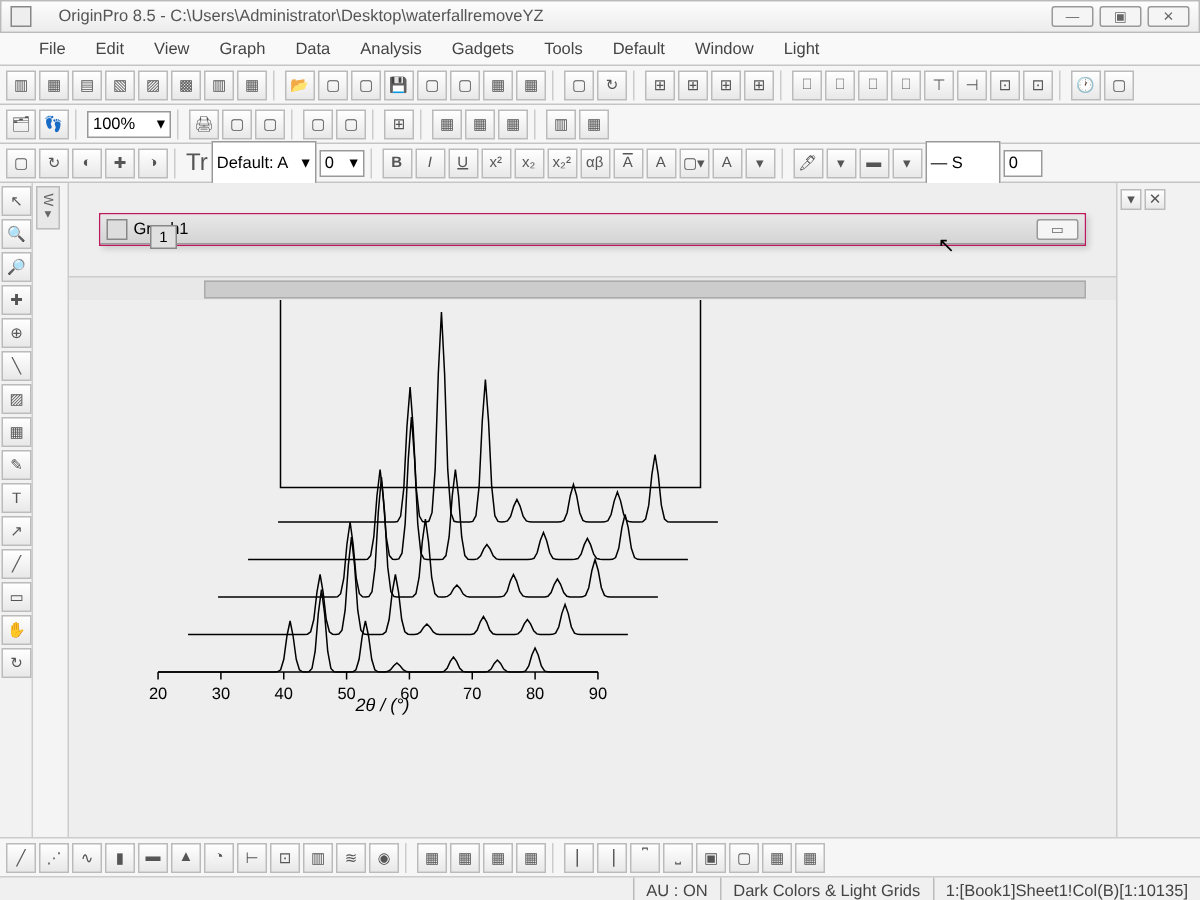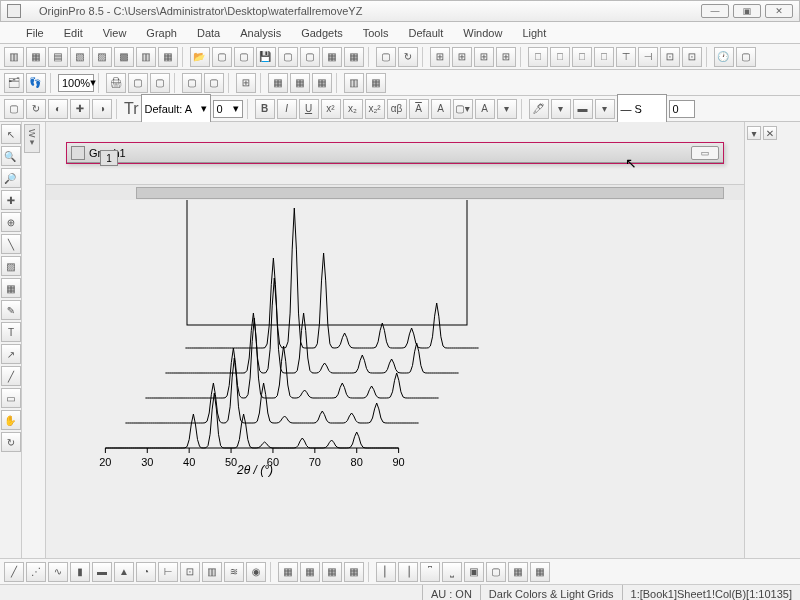--- a/index.html
+++ b/index.html
@@ -7,21 +7,21 @@
 .titlebar { background:linear-gradient(#fdfdfd,#ececec); height:22px; border:1px solid #bbb; display:flex; align-items:center; padding:0 6px;gap:14px; }
 .titlebar .icon { width:14px; height:14px; border:1px solid #888; background:#eee; margin-right:4px; }
 .titlebar .title { flex:1; color:#555; }
 .winbtns { display:flex; gap:4px; }
 .winbtn { width:28px; height:14px; border:1px solid #999; background:#f5f5f5; display:flex; align-items:center; justify-content:center; font-size:9px; color:#666; border-radius:2px; }
 .menubar { height:22px; border-bottom:1px solid #c5c5c5; display:flex; align-items:center; padding:0 16px; background:#f9f9f9; }
 .menubar span { padding:0 10px; color:#444; cursor:default; }
 .toolbar { height:26px; border-bottom:1px solid #c5c5c5; display:flex; align-items:center; padding:0 4px; gap:2px; background:#f6f6f6; }
 .tbtn { width:20px; height:20px; border:1px solid #bbb; background:linear-gradient(#fff,#e8e8e8); display:flex; align-items:center; justify-content:center; font-size:10px; color:#555; }
 .tsep { width:4px; height:20px; border-left:1px solid #ccc; margin:0 2px; }
-.zoombox { width:36px; height:18px; border:1px solid #999; background:#fff; display:flex; align-items:center; padding:0 3px; font-size:10px; }
+.zoombox { width:56px; height:18px; border:1px solid #999; background:#fff; display:flex; align-items:center; padding:0 3px; font-size:10px; }
 .fontname { width:70px; height:30px; border:1px solid #999; background:#fff; display:flex; align-items:center; padding:0 3px; font-size:10px; overflow:hidden;text-align:center; }
 .fontsize { width:30px; height:18px; border:1px solid #999; background:#fff; display:flex; align-items:center; padding:0 3px; font-size:10px; }
 .workarea { position:relative; height:436px; display:flex; background:#eee; }
 .lefttools { width:22px; background:#f2f2f2; border-right:1px solid #ccc; display:flex; flex-direction:column; gap:2px; padding:2px 1px; }
 .leftpanel { width:24px; background:#f4f4f4; border-right:1px solid #ccc; padding:2px; }
 .vtab { writing-mode:vertical-rl; font-size:9px; color:#666; background:#e8e8e8; border:1px solid #bbb; padding:4px 2px; text-align:center; }
 .graphwin { flex:1; margin:20px; display:flex; flex-direction:column; border:1px solid #be185d; background:#fff; box-shadow:2px 2px 4px rgba(0,0,0,.15);justify-content:flex-end; }
 .graphtitle { height:20px; background:linear-gradient(#e8e8e8,#d4d4d4); border-bottom:1px solid #999; display:flex; align-items:center; padding:0 4px; }
 .graphtitle .icon { width:14px; height:14px; border:1px solid #888; background:#ddd; margin-right:4px; }
 .layerbtn { position:absolute; left:54px; top:28px; width:18px; height:16px; border:1px solid #888; background:#e0e0e0; display:flex; align-items:center; justify-content:center; font-size:10px; z-index:5; }

